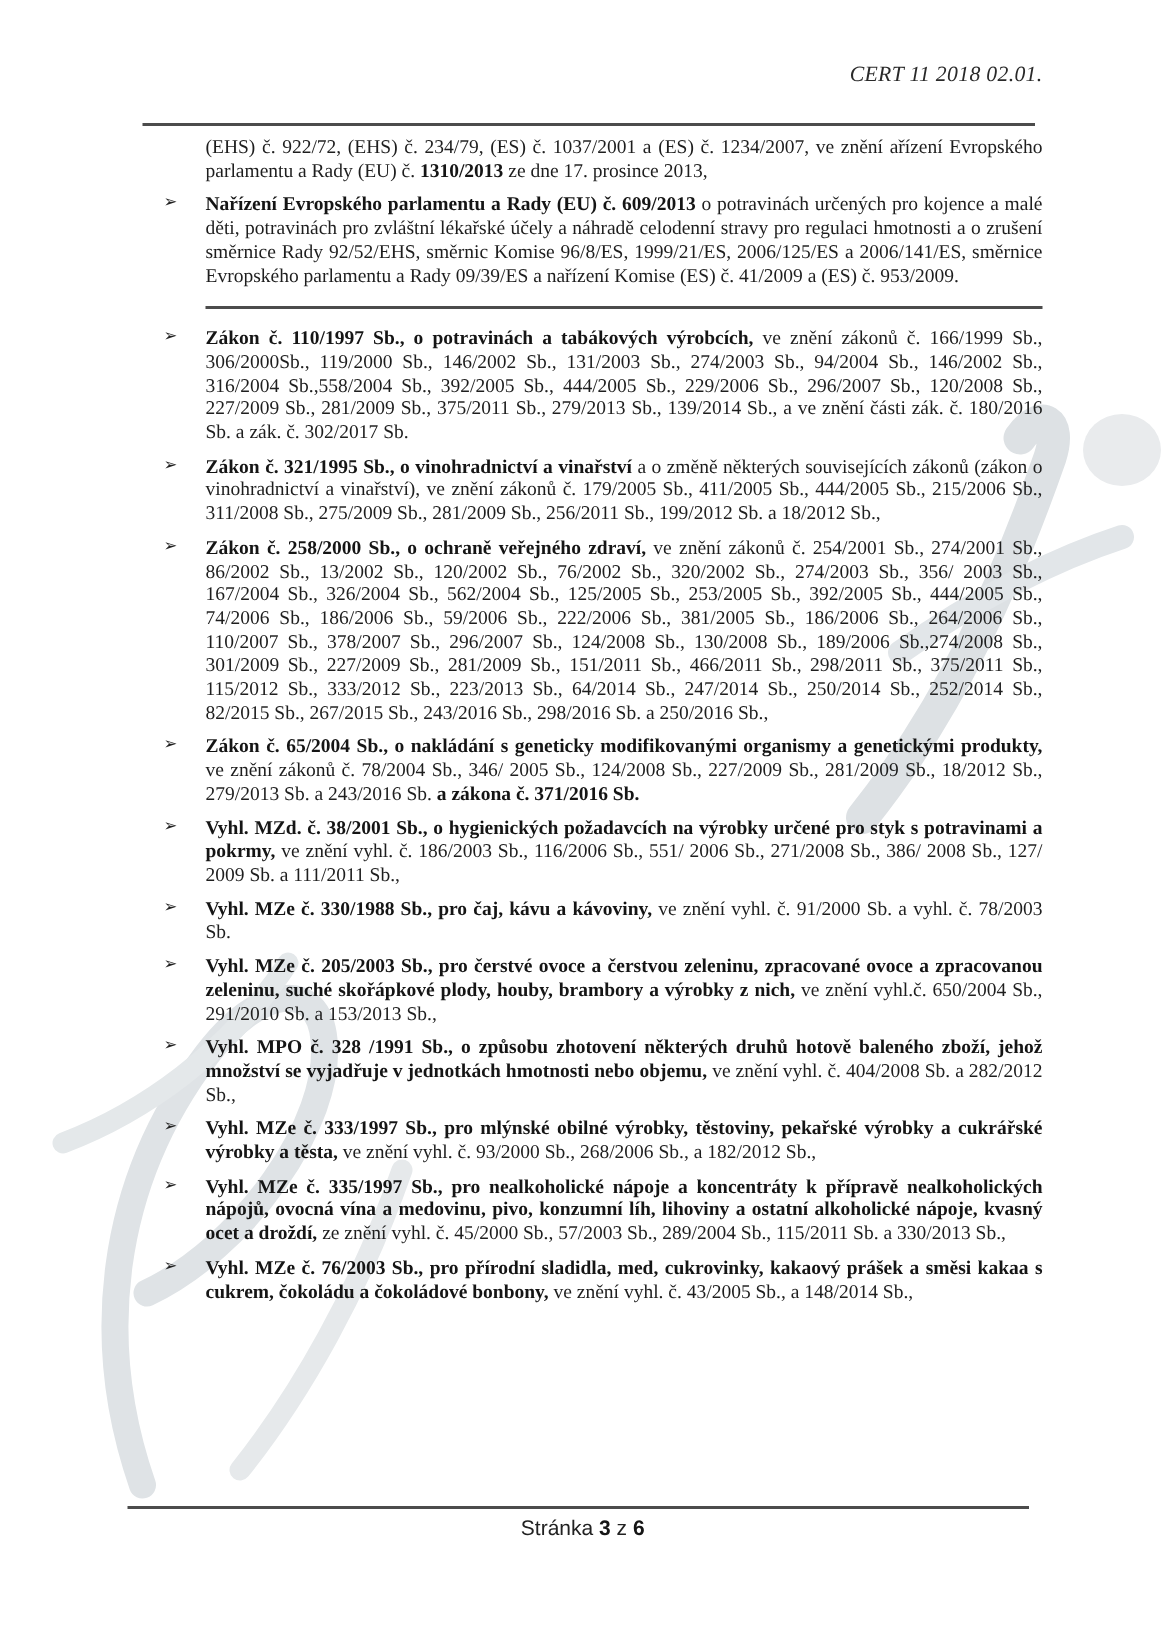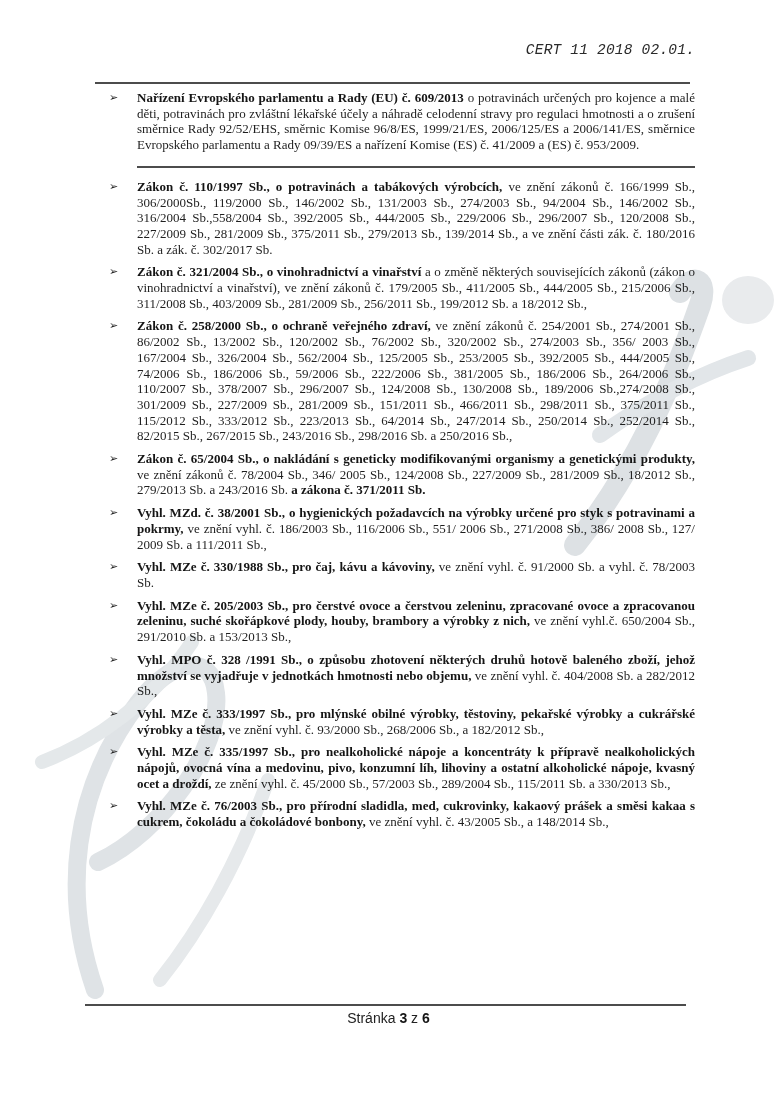--- a/index.html
+++ b/index.html
@@ -8,21 +8,21 @@
     background:#ffffff;
     font-family:"Liberation Serif", serif;
     color:#1e1e1e;
     position:relative;
     overflow:hidden;
   }
   .watermark{position:absolute;left:0;top:0;z-index:0;pointer-events:none;}
   .layer{position:relative;z-index:1;}
   .doc-header{
     position:absolute;top:42px;right:82px;
-    font-family:Liberation Mono, monospace;
+    font-family:Liberation Serif, serif;
     font-style:italic;font-size:14.5px;color:#2a2a2a;
     letter-spacing:.2px;
   }
   .rule{border:0;border-top:2px solid #4c4c4c;margin:0;}
   .rule-top{position:absolute;top:82px;left:95px;width:595px;}
   .content{
     position:absolute;top:90px;left:137px;width:558px;
     font-size:13px;line-height:15.7px;
     text-align:justify;
   }
@@ -56,41 +56,42 @@
   <ellipse cx="748" cy="300" rx="26" ry="24" fill="#e9ebed"></ellipse>
 </svg>
 
 <div class="layer">
 
   <div class="doc-header">CERT 11 2018 02.01.</div>
 
   <hr class="rule rule-top">
 
   <div class="content">
+    <div class="para"><span>(EHS) č. 922/72, (EHS) č. 234/79, (ES) č. 1037/2001 a (ES) č. 1234/2007, ve znění ařízení Evropského parlamentu a Rady (EU) č. </span><span class="b">1310/2013</span><span> ze dne 17. prosince 2013,</span></div>
     <div id="law-list">
         <div class="item">
           <span class="arrow">➢</span>
           <div><span class="b">Nařízení Evropského parlamentu a Rady (EU) č. 609/2013</span><span> o potravinách určených pro kojence a malé děti, potravinách pro zvláštní lékařské účely a náhradě celodenní stravy pro regulaci hmotnosti a o zrušení směrnice Rady 92/52/EHS, směrnic Komise 96/8/ES, 1999/21/ES, 2006/125/ES a 2006/141/ES, směrnice Evropského parlamentu a Rady 09/39/ES a nařízení Komise (ES) č. 41/2009 a (ES) č. 953/2009.</span></div>
         </div>
         <div class="rule-mid"></div>
         <div class="item">
           <span class="arrow">➢</span>
           <div><span class="b">Zákon č. 110/1997 Sb., o potravinách a tabákových výrobcích,</span><span> ve znění zákonů č. 166/1999 Sb., 306/2000Sb., 119/2000 Sb., 146/2002 Sb., 131/2003 Sb., 274/2003 Sb., 94/2004 Sb., 146/2002 Sb., 316/2004 Sb.,558/2004 Sb., 392/2005 Sb., 444/2005 Sb., 229/2006 Sb., 296/2007 Sb., 120/2008 Sb., 227/2009 Sb., 281/2009 Sb., 375/2011 Sb., 279/2013 Sb., 139/2014 Sb., a ve znění části zák. č. 180/2016 Sb. a zák. č. 302/2017 Sb.</span></div>
         </div>
         <div class="item">
           <span class="arrow">➢</span>
-          <div><span class="b">Zákon č. 321/2004 Sb., o vinohradnictví a vinařství</span><span> a o změně některých souvisejících zákonů (zákon o vinohradnictví a vinařství), ve znění zákonů č. 179/2005 Sb., 411/2005 Sb., 444/2005 Sb., 215/2006 Sb., 311/2008 Sb., 403/2009 Sb., 281/2009 Sb., 256/2011 Sb., 199/2012 Sb. a 18/2012 Sb.,</span></div>
+          <div><span class="b">Zákon č. 321/1995 Sb., o vinohradnictví a vinařství</span><span> a o změně některých souvisejících zákonů (zákon o vinohradnictví a vinařství), ve znění zákonů č. 179/2005 Sb., 411/2005 Sb., 444/2005 Sb., 215/2006 Sb., 311/2008 Sb., 275/2009 Sb., 281/2009 Sb., 256/2011 Sb., 199/2012 Sb. a 18/2012 Sb.,</span></div>
         </div>
         <div class="item">
           <span class="arrow">➢</span>
           <div><span class="b">Zákon č. 258/2000 Sb., o ochraně veřejného zdraví,</span><span> ve znění zákonů č. 254/2001 Sb., 274/2001 Sb., 86/2002 Sb., 13/2002 Sb., 120/2002 Sb., 76/2002 Sb., 320/2002 Sb., 274/2003 Sb., 356/ 2003 Sb., 167/2004 Sb., 326/2004 Sb., 562/2004 Sb., 125/2005 Sb., 253/2005 Sb., 392/2005 Sb., 444/2005 Sb., 74/2006 Sb., 186/2006 Sb., 59/2006 Sb., 222/2006 Sb., 381/2005 Sb., 186/2006 Sb., 264/2006 Sb., 110/2007 Sb., 378/2007 Sb., 296/2007 Sb., 124/2008 Sb., 130/2008 Sb., 189/2006 Sb.,274/2008 Sb., 301/2009 Sb., 227/2009 Sb., 281/2009 Sb., 151/2011 Sb., 466/2011 Sb., 298/2011 Sb., 375/2011 Sb., 115/2012 Sb., 333/2012 Sb., 223/2013 Sb., 64/2014 Sb., 247/2014 Sb., 250/2014 Sb., 252/2014 Sb., 82/2015 Sb., 267/2015 Sb., 243/2016 Sb., 298/2016 Sb. a 250/2016 Sb.,</span></div>
         </div>
         <div class="item">
           <span class="arrow">➢</span>
-          <div><span class="b">Zákon č. 65/2004 Sb., o nakládání s geneticky modifikovanými organismy a genetickými produkty,</span><span> ve znění zákonů č. 78/2004 Sb., 346/ 2005 Sb., 124/2008 Sb., 227/2009 Sb., 281/2009 Sb., 18/2012 Sb., 279/2013 Sb. a 243/2016 Sb. </span><span class="b">a zákona č. 371/2011 Sb.</span></div>
+          <div><span class="b">Zákon č. 65/2004 Sb., o nakládání s geneticky modifikovanými organismy a genetickými produkty,</span><span> ve znění zákonů č. 78/2004 Sb., 346/ 2005 Sb., 124/2008 Sb., 227/2009 Sb., 281/2009 Sb., 18/2012 Sb., 279/2013 Sb. a 243/2016 Sb. </span><span class="b">a zákona č. 371/2016 Sb.</span></div>
         </div>
         <div class="item">
           <span class="arrow">➢</span>
           <div><span class="b">Vyhl. MZd. č. 38/2001 Sb., o hygienických požadavcích na výrobky určené pro styk s potravinami a pokrmy,</span><span> ve znění vyhl. č. 186/2003 Sb., 116/2006 Sb., 551/ 2006 Sb., 271/2008 Sb., 386/ 2008 Sb., 127/ 2009 Sb. a 111/2011 Sb.,</span></div>
         </div>
         <div class="item">
           <span class="arrow">➢</span>
           <div><span class="b">Vyhl. MZe č. 330/1988 Sb., pro čaj, kávu a kávoviny,</span><span> ve znění vyhl. č. 91/2000 Sb. a vyhl. č. 78/2003 Sb.</span></div>
         </div>
         <div class="item">

